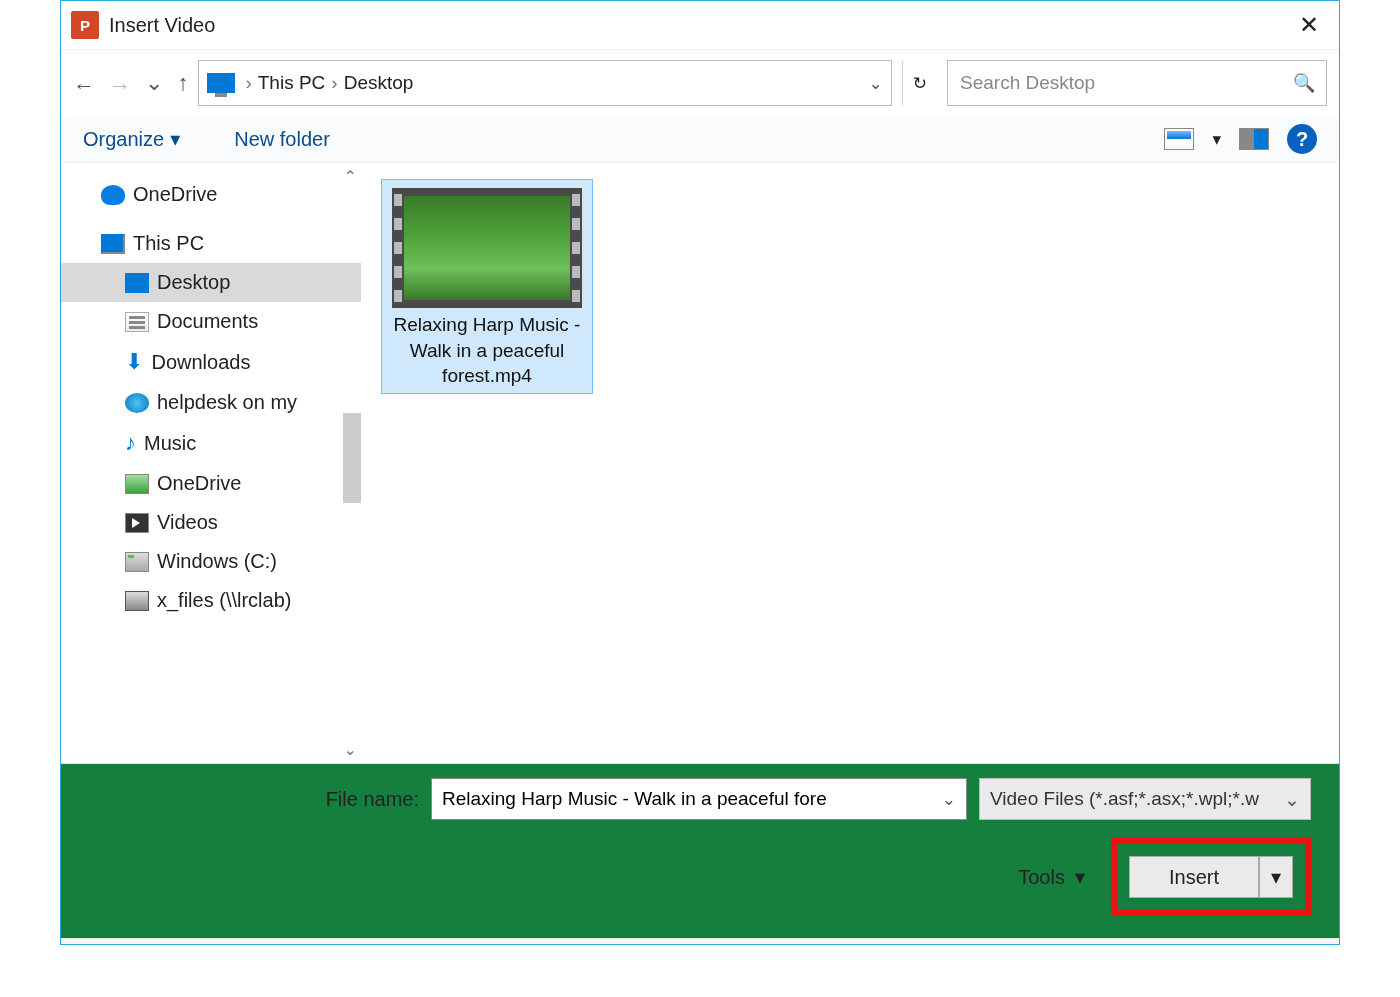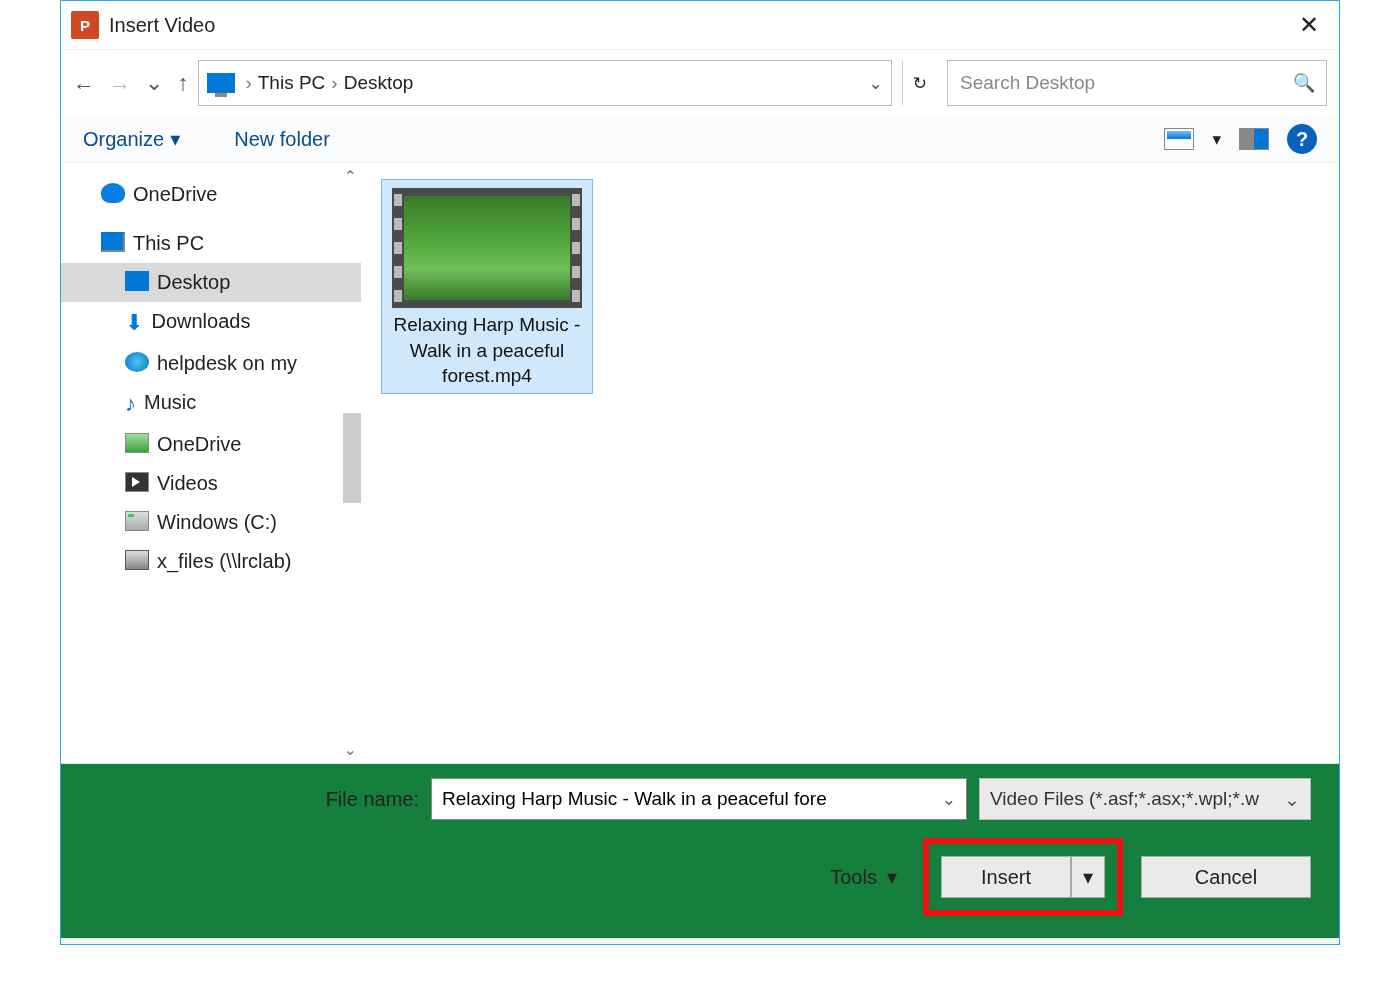--- a/index.html
+++ b/index.html
@@ -200,20 +200,21 @@
   .scroll-arrow-up { top: 4px; }
   .scroll-arrow-down { bottom: 4px; }
   .scroll-thumb {
     position: absolute;
     right: 0; top: 250px;
     width: 18px; height: 90px;
     background: #ccc;
   }
   .tree-item {
     display: flex;
+    align-items: center;
     gap: 8px;
     padding: 8px 8px 8px 40px;
     font-size: 20px;
     white-space: nowrap;
     cursor: pointer;
   }
   .tree-item.indent2 { padding-left: 64px; }
   .tree-item.selected { background: #d9d9d9; }
   .ico { width: 24px; height: 20px; display: inline-block; flex-shrink: 0; }
   .ico-onedrive { background: radial-gradient(circle at 30% 60%, #0a7de3, #0a7de3); border-radius: 50% 50% 40% 40%; }
@@ -427,20 +428,24 @@
       <div style="height:10px"></div>
       <div class="tree-item">
         <span class="ico ico-pc"></span>
         <span>This PC</span>
       </div>
       <div class="tree-item indent2 selected">
         <span class="ico ico-desktop"></span>
         <span>Desktop</span>
       </div>
       <div class="tree-item indent2">
+        <span class="ico ico-folder doc"></span>
+        <span>Documents</span>
+      </div>
+      <div class="tree-item indent2">
         <span class="ico ico-download">⬇</span>
         <span>Downloads</span>
       </div>
       <div class="tree-item indent2">
         <span class="ico ico-globe"></span>
         <span>helpdesk on my</span>
       </div>
       <div class="tree-item indent2">
         <span class="ico ico-music">♪</span>
         <span>Music</span>
@@ -504,18 +509,17 @@
 
     <div class="btn-row">
       <div class="tools-link">
         <span>Tools</span>
         <span>▾</span>
       </div>
       <div class="insert-wrap">
         <div class="btn btn-insert">Insert</div>
         <div class="btn btn-insert-dd">▾</div>
       </div>
-      <div class="btn btn-cancel">Cancel</div>
     </div>
   </div>
 
   <div class="status-bar"></div>
 </div>
 
 </body></html>

